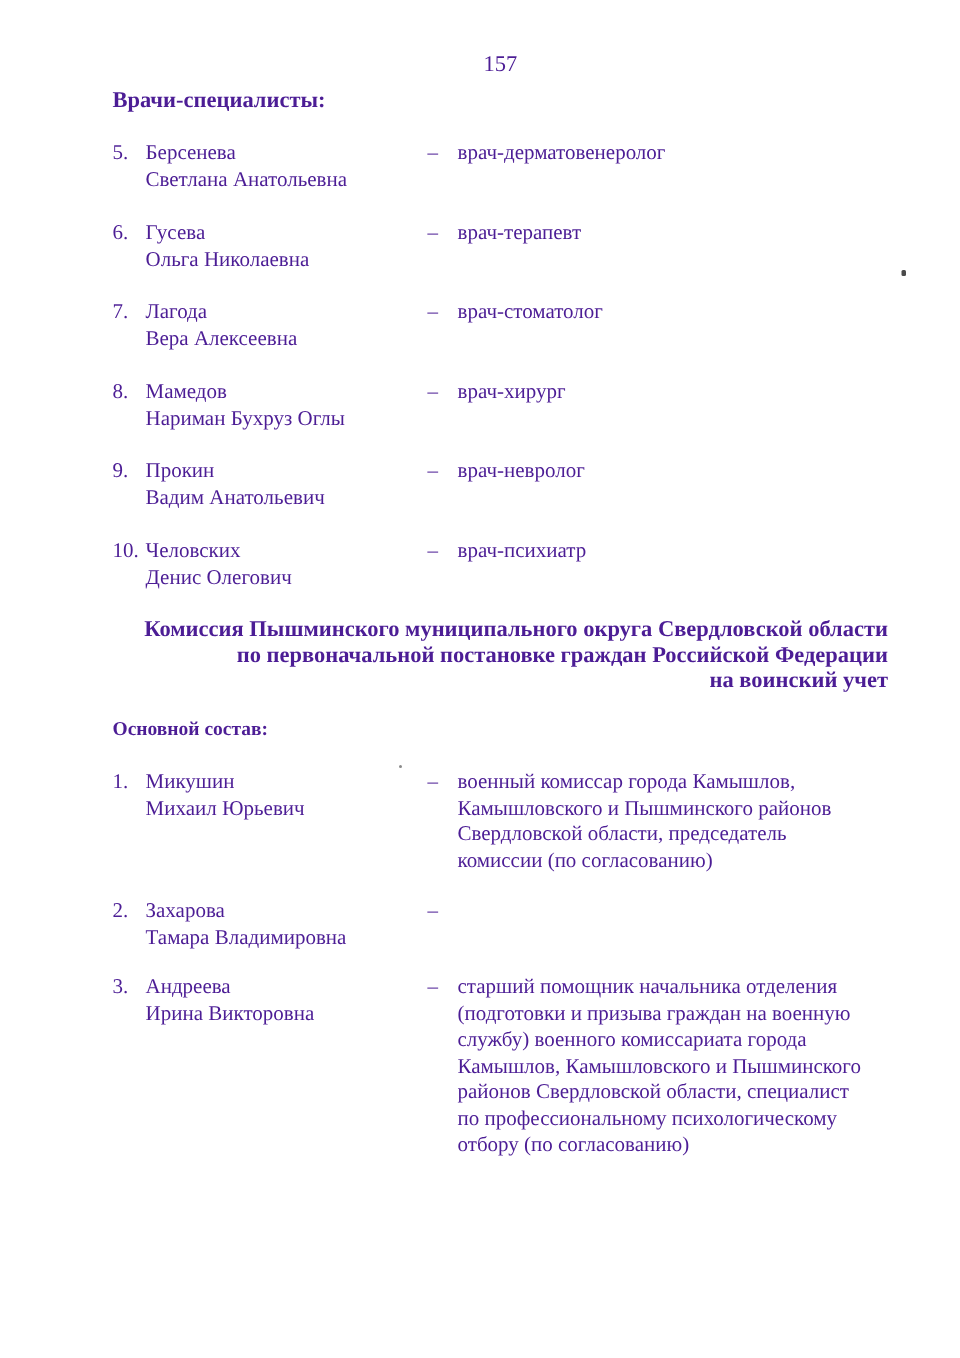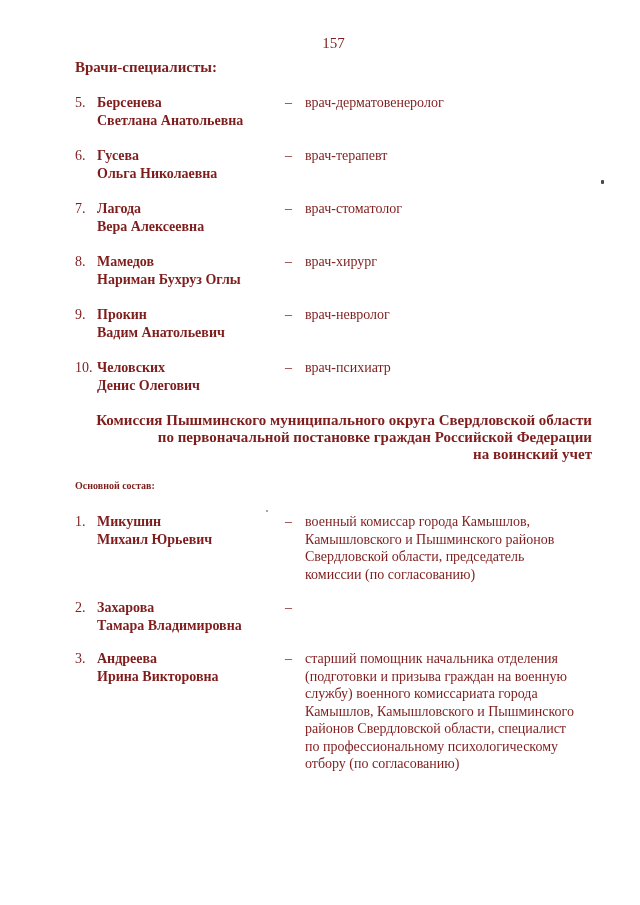--- a/index.html
+++ b/index.html
@@ -1,21 +1,21 @@
 <!DOCTYPE html>
 <html lang="ru"><head>
 <meta charset="utf-8">
 <style>
   html, body { margin: 0; padding: 0; background: #ffffff; }
   .page {
     position: relative;
     width: 640px;
     height: 905px;
     background: #ffffff;
-    color: #7f1d1d;
+    color: #4c1d95;
     font-family: "Liberation Serif", "DejaVu Serif", serif;
     font-size: 14px;
     overflow: hidden;
   }
   .content {
     position: absolute;
     left: 75px;
     top: 0;
     width: 517px;
   }
@@ -33,35 +33,35 @@
   }
   .entries { margin-top: 18px; }
   .entry {
     display: flex;
     align-items: flex-start;
     width: 530px;
     margin-bottom: 18px;
     line-height: 17.5px;
   }
   .entry .num  { width: 22px; flex: none; }
-  .entry .name { width: 188px; flex: none; white-space: pre-line; font-weight: bold; }
+  .entry .name { width: 188px; flex: none; white-space: pre-line; }
   .entry .dash { width: 20px; flex: none; }
   .entry .desc { width: 300px; flex: none; white-space: pre-line; }
   .commission-title {
     margin-top: 16px;
     text-align: right;
     font-weight: bold;
     font-size: 15px;
     line-height: 17px;
     white-space: pre-line;
   }
   .sub-heading {
     margin-top: 14px;
     font-weight: bold;
-    font-size: 10px;
+    font-size: 13px;
     line-height: 17px;
   }
   .entries.roster { margin-top: 19px; }
   .entries.roster .entry { margin-bottom: 16px; }
   .speck {
     position: absolute;
     left: 601px;
     top: 180px;
     width: 3px;
     height: 4px;

